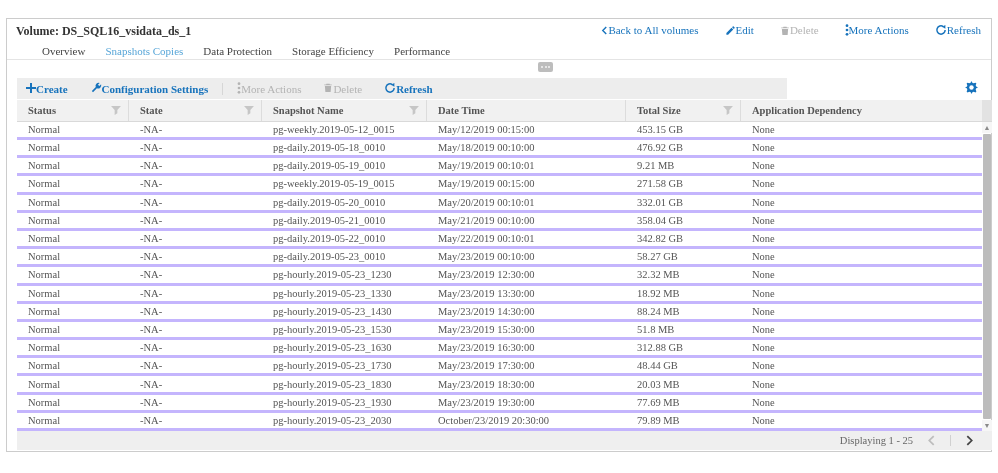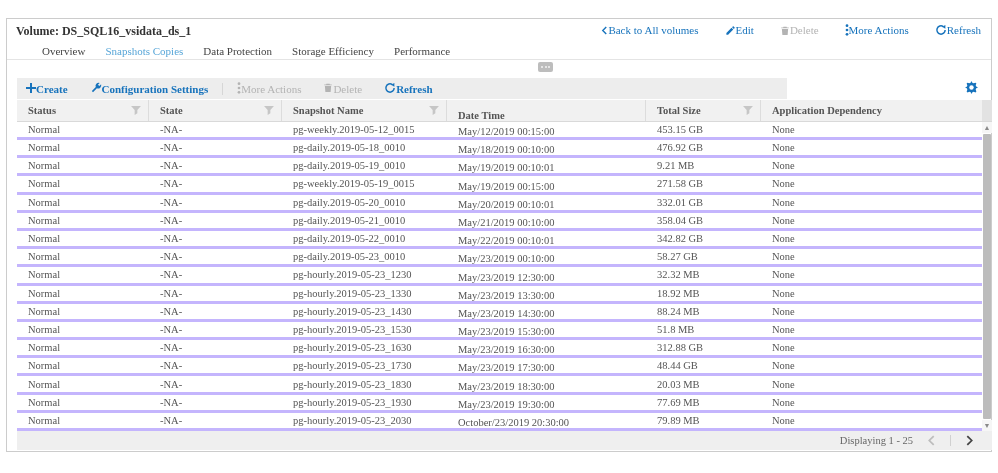--- a/index.html
+++ b/index.html
@@ -45,22 +45,22 @@
   .table-wrap { position:absolute; top:81px; left:10px; width:975px; bottom:20px; display:flex; }
   .table-main { width:965px; display:flex; flex-direction:column; }
   .thead { display:flex; height:22px; background:#f1f1f1; border-bottom:1px solid #d9d9d9; }
   .th { display:flex; align-items:center; justify-content:space-between; font-weight:bold;
         color:#555; font-size:10.5px; padding:0 7px 0 11px; border-right:1px solid #dcdcdc; cursor:pointer; }
   .th:last-child { border-right:none; }
   .tbody { flex:1; display:flex; flex-direction:column; }
   .tr { display:flex; height:18.2px; border-bottom:3px solid #c4b5fd; background:#fff; cursor:pointer; }
   .td { display:flex; align-items:center; padding-left:11px; font-size:10.5px; color:#555;
         white-space:nowrap; overflow:hidden; }
-  .c0 { width:132px; } .c1 { width:133px; } .c2 { width:165px; }
-  .c3 { width:199px;align-items:flex-end; } .c4 { width:115px; } .c5 { flex:1; }
+  .c0 { width:112px; } .c1 { width:133px; } .c2 { width:165px; }
+  .c3 { width:199px; } .c4 { width:115px; } .c5 { flex:1; }
 
   
   .vscroll { width:10px; display:flex; flex-direction:column; }
   .vs-headfill { height:22px; background:#e2e2e2; border-bottom:1px solid #d9d9d9; }
   .vs-up, .vs-down { height:11px; display:flex; align-items:center; justify-content:center;
                      color:#8a8a8a; font-size:7px; cursor:pointer; background:#f6f6f6; }
   .vs-thumb { flex:1; background:#bcbcbc; border-radius:1px; margin:1px; cursor:pointer; }
 
   
   .table-footer { position:absolute; left:10px; bottom:1px; width:975px; height:19px; background:#efefef;

